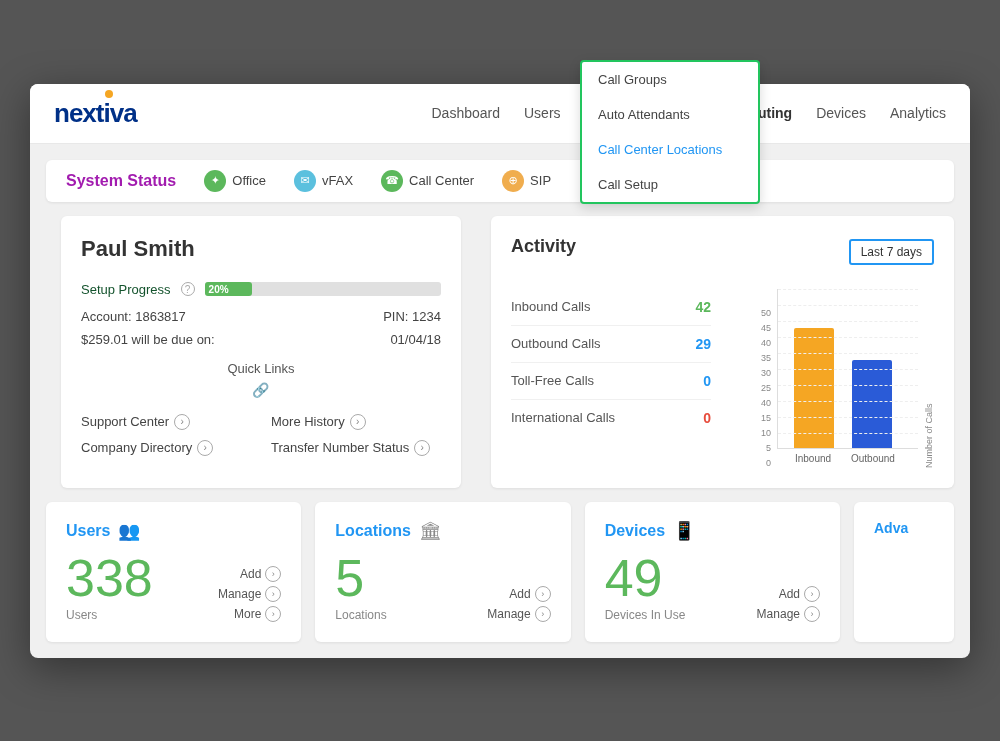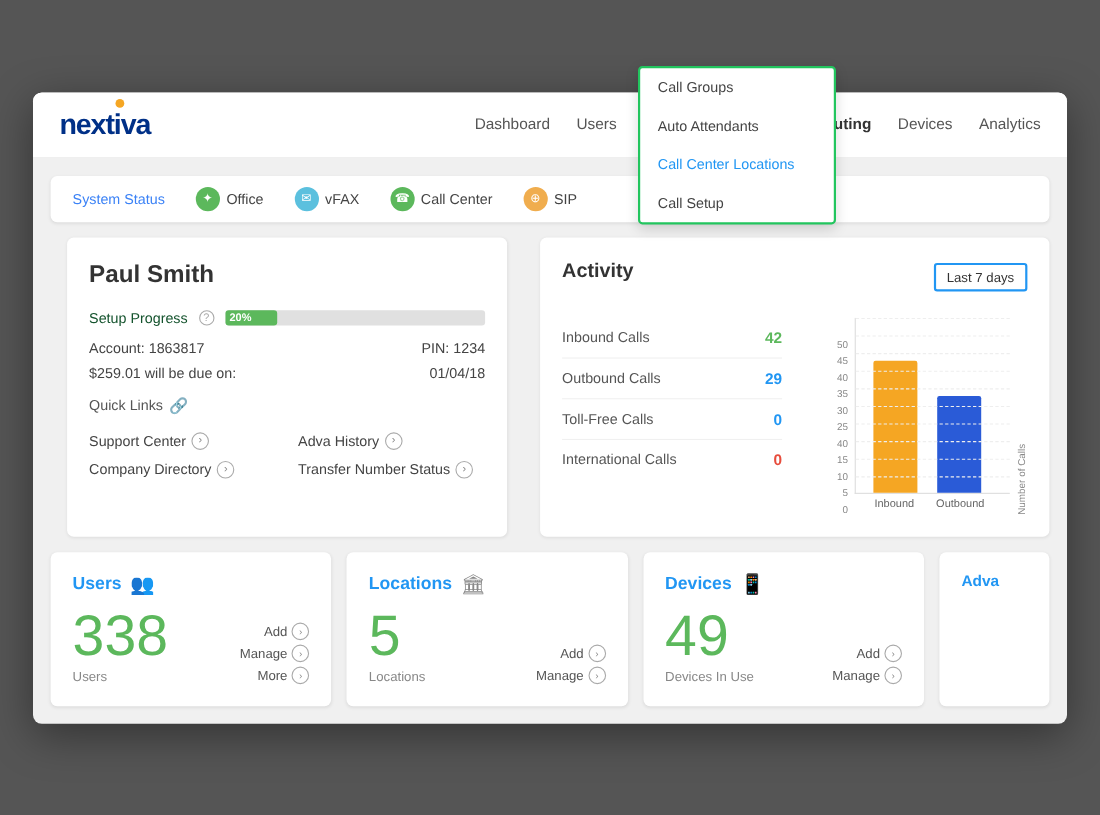--- a/index.html
+++ b/index.html
@@ -83,23 +83,23 @@
       background: #fff;
       border-radius: 6px;
       display: flex;
       align-items: center;
       padding: 10px 20px;
       gap: 28px;
       margin-bottom: 14px;
       box-shadow: 0 1px 3px rgba(0,0,0,0.08);
     }
     .status-label {
-      font-size: 13px;
-      color: #3b82f6;
-      font-weight: 400;
+      font-size: 16px;
+      color: #a21caf;
+      font-weight: 700;
     }
     .status-item {
       display: flex;
       align-items: center;
       gap: 6px;
       font-size: 13px;
       color: #444;
     }
     .status-icon {
       width: 22px;
@@ -190,20 +190,21 @@
       margin-bottom: 8px;
     }
     .quick-links {
       display: flex;
       align-items: center;
       gap: 6px;
       margin: 14px 0 16px;
       font-size: 13px;
       color: #555;
       font-weight: 500;
+      flex-direction: column;
     }
     .link-icon {
       font-size: 14px;
       color: #888;
     }
     .links-grid {
       display: grid;
       grid-template-columns: 1fr 1fr;
       gap: 10px 20px;
     }
@@ -444,21 +445,21 @@
           <span>Quick Links</span>
           <span class="link-icon">🔗</span>
         </div>
 
         <div class="links-grid">
           <div class="link-item">
             <span>Support Center</span>
             <span class="link-circle">›</span>
           </div>
           <div class="link-item">
-            <span>Adva History</span>
+            <span>More History</span>
             <span class="link-circle">›</span>
           </div>
           <div class="link-item">
             <span>Company Directory</span>
             <span class="link-circle">›</span>
           </div>
           <div class="link-item">
             <span>Transfer Number Status</span>
             <span class="link-circle">›</span>
           </div>

